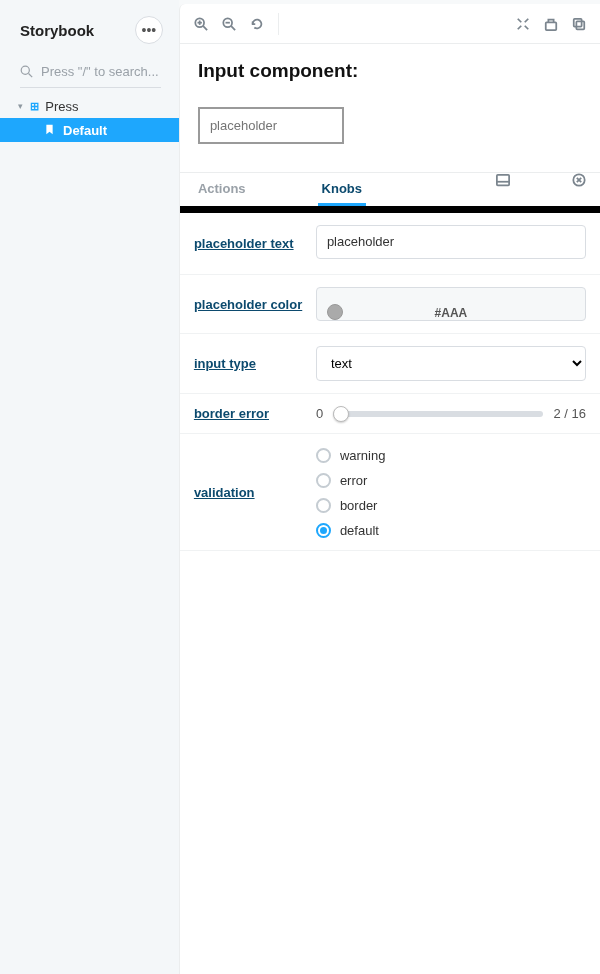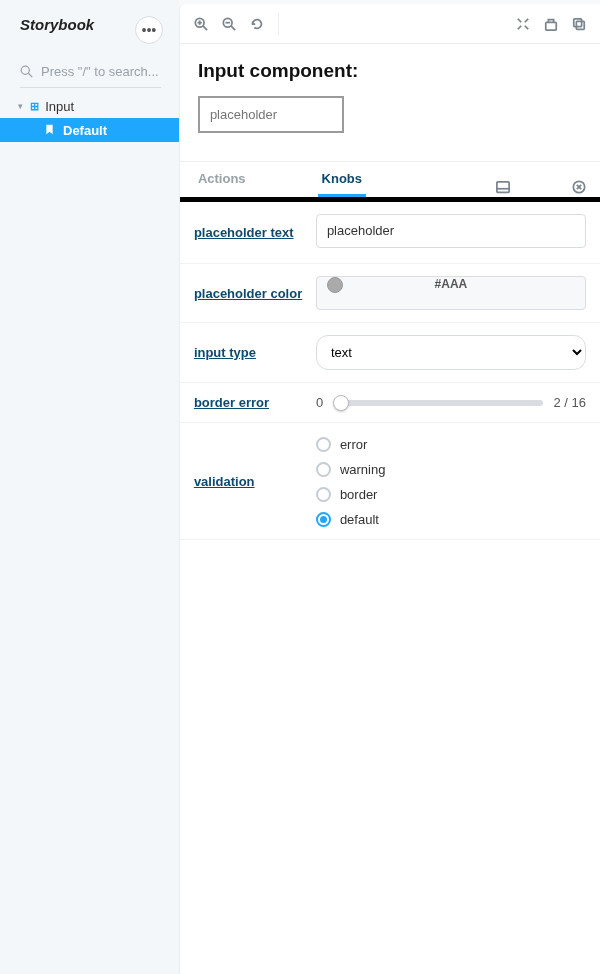--- a/index.html
+++ b/index.html
@@ -15,22 +15,22 @@
   
   .sidebar {
     width: 211px;
     background: #f4f7f9;
     display: flex;
     flex-direction: column;
   }
   .sb-header {
     display: flex;
     justify-content: space-between;
+    align-items: center;
     padding: 16px 16px 8px 20px;
-    font-style: italic;
   }
   .sb-title { font-weight: 700; font-size: 15px; color: #222; }
   .sb-menu-btn {
     width: 28px; height: 28px;
     border: 1px solid #d9dde2;
     border-radius: 50%;
     background: #fff;
     display: flex; align-items: center; justify-content: center;
     cursor: pointer;
     color: #555; font-size: 14px;
@@ -86,35 +86,35 @@
   .tb-group { display: flex; align-items: center; gap: 14px; }
   .tb-icon { cursor: pointer; display:flex; }
   .tb-icon svg { width: 14px; height: 14px; fill: none; stroke: #7b858e; stroke-width: 2; }
   .tb-sep { width: 1px; height: 22px; background: #ebedee; margin-left: 14px; }
   .tb-spacer { flex: 1; }
   
   .preview {
     padding: 16px 18px 28px 18px;
     border-bottom: 1px solid #ebedee;
   }
-  .preview h2 { font-size: 19px; font-weight: 700; color:#111; margin-bottom: 14px; }
+  .preview h2 { font-size: 19px; font-weight: 700; color:#111; margin-bottom: 25px; }
   .demo-input {
     border: 2px solid #9a9a9a;
     padding: 9px 10px;
     font-size: 13px;
     color: #aaa;
     width: 146px;
     background:#fff;
   }
   
   .addons { flex: 1; display:flex; flex-direction: column; background:#fff; }
   .addon-tabs {
-    display: flex; align-items: flex-end;
+    display: flex; align-items: flex-start;
     padding: 0 14px;
-    border-bottom: 5px solid #000000;
+    border-bottom: 7px solid #000000;
     height: 40px;
     gap: 48px;
   }
   .tab {
     padding: 0 4px;
     margin-right: 20px;
     font-size: 13px;
     font-weight: 700;
     color: #9aa1a8;
     height: 100%;
@@ -135,34 +135,34 @@
   }
   .knob-label { width: 122px; font-weight:700; color:#0c4a6e;text-decoration:underline; }
   .knob-control { flex:1; }
   .k-textarea {
     width:100%; resize:none;
     border:1px solid #d9dde2; border-radius:4px;
     padding: 8px 10px; font-size:13px; color:#333;
     font-family: inherit; height: 34px;
   }
   .k-color {
-    display:flex; align-items:flex-start; justify-content:center;
+    display:flex; align-items:flex-end; justify-content:center;
     border:1px solid #d9dde2; border-radius:4px;
     background:#f6f8f9; height:34px; position:relative;
   }
   .k-color-swatch {
     width:16px; height:16px; border-radius:50%;
     background:#aaa; position:absolute; left:10px; border:1px solid #999;
   }
   .k-color-text { font-weight:600; color:#555; font-size:12px;}
   .k-check {
     width:15px; height:15px; border:1px solid #c5ccd2; border-radius:3px; background:#fff; cursor:pointer;
   }
   .k-select {
-    width:100%; border:1px solid #d9dde2; border-radius:12px;
+    width:100%; border:1px solid #d9dde2; border-radius:4px;
     padding: 8px 10px; font-size:13px; background:#fff; cursor:pointer;
   }
   .k-range-row { display:flex; align-items:center; gap:10px; font-size:13px; }
   .k-range-num { color:#555; }
   .k-range { flex:1; position:relative; height:6px; background:#d9dde2; border-radius:6px; }
   .k-range-thumb { position:absolute; left:0; top:-5px; width:16px; height:16px; border-radius:50%; background:#fff; border:1px solid #bbb; box-shadow:0 1px 2px rgba(0,0,0,.2);}
   .k-radios { display:flex; flex-direction:column; gap:10px; padding-top: 2px;}
   .k-radio { display:flex; align-items:center; gap:9px; cursor:pointer; }
   .k-radio-circle { width:15px; height:15px; border:2px solid #c5ccd2; border-radius:50%; position:relative;}
   .k-radio-circle.sel { border-color:#1ea7fd;}
@@ -183,21 +183,21 @@
     <svg viewBox="0 0 16 16">
         <circle cx="6.5" cy="6.5" r="5" fill="none" stroke="#9aa1a8" stroke-width="1.5"></circle>
         <line x1="10.5" y1="10.5" x2="15" y2="15" stroke="#9aa1a8" stroke-width="1.5"></line>
       </svg>
     <span>Press "/" to search...</span>
   </div>
   <div class="tree">
     <div class="tree-row parent">
       <span class="caret">▾</span>
       <span class="comp-icon">⊞</span>
-      <span>Input</span>
+      <span>Press</span>
     </div>
     <div class="tree-row child">
       <span class="story-icon">
         <svg viewBox="0 0 12 14">
             <path d="M2 1 h8 v12 l-4 -3 l-4 3 z"></path>
           </svg>
       </span>
       <span>Default</span>
     </div>
   </div>
@@ -312,25 +312,25 @@
         </div>
         <span class="k-range-num">2 / 16</span>
       </div>
     </div>
 
     <div class="knob-row radios">
       <div class="knob-label">validation</div>
       <div class="knob-control k-radios">
         <label class="k-radio">
           <span class="k-radio-circle"></span>
-          <span>error</span>
+          <span>warning</span>
         </label>
         <label class="k-radio">
           <span class="k-radio-circle"></span>
-          <span>warning</span>
+          <span>error</span>
         </label>
         <label class="k-radio">
           <span class="k-radio-circle"></span>
           <span>border</span>
         </label>
         <label class="k-radio">
           <span class="k-radio-circle sel"></span>
           <span>default</span>
         </label>
       </div>

